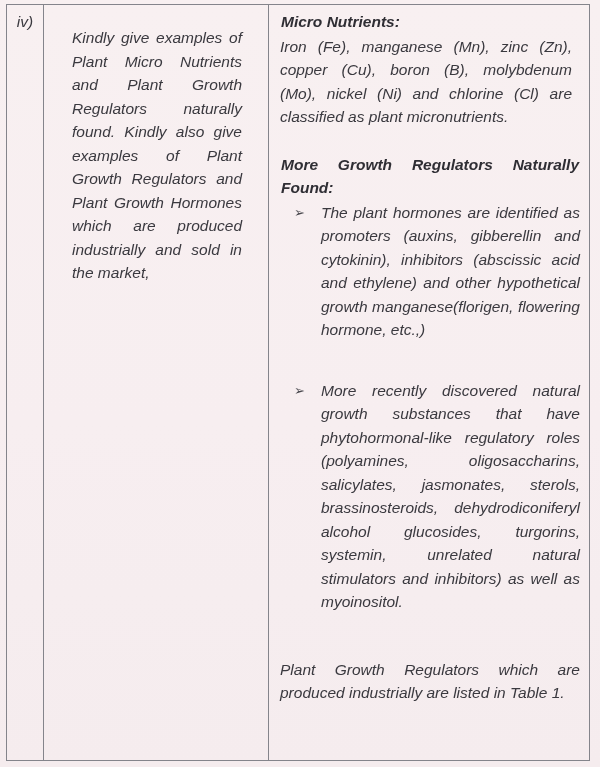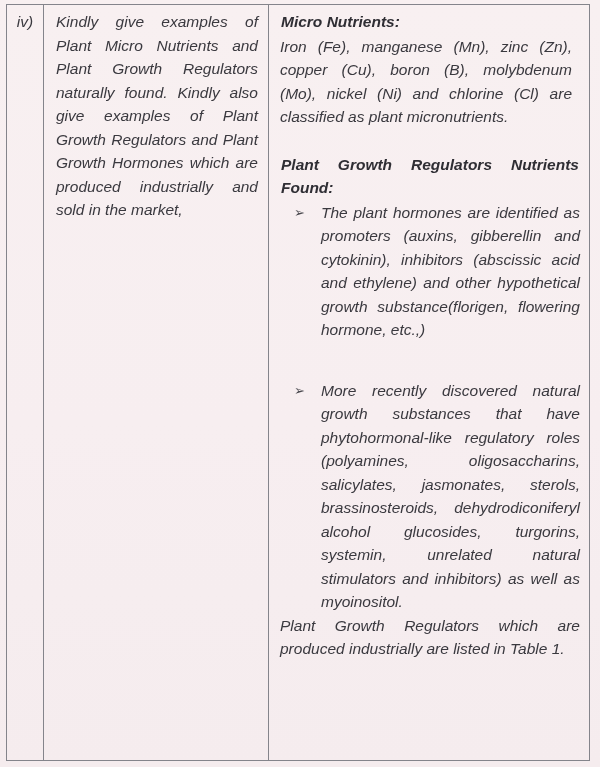--- a/index.html
+++ b/index.html
@@ -51,21 +51,21 @@
   .col-answer {
     flex: 1 1 auto;
     padding: 4px 9px 0 11px;
     overflow: hidden;
   }
   .justified {
     text-align: justify;
     text-align-last: left;
   }
   p { margin: 0; }
-  .question-text { margin: 0; }
+  .question-text { margin: 16px; }
   .heading {
     font-weight: bold;
     font-style: italic;
     font-size: 15.5px;
     line-height: 23.5px;
     margin: 1px;
     color: #2f2e34;
   }
   .micro-text { margin: 0 8px 24px 0; }
   .bullet-list {
@@ -82,21 +82,21 @@
   .bullet-marker {
     flex: 0 0 27px;
     font-style: normal;
     font-size: 13px;
     line-height: 23.5px;
     color: #47464c;
   }
   .bullet-text {
     flex: 1 1 auto;
   }
-  .closing-text { }
+  .closing-text { margin-top: 44px; }
 </style>
 </head>
 <body>
 
 <div class="page">
   <div class="doc-table">
 
     <div class="cell col-index">
       <span>iv)</span>
     </div>
@@ -104,26 +104,26 @@
     <div class="cell col-question">
       <p class="question-text justified">Kindly give examples of Plant Micro Nutrients and Plant Growth Regulators naturally found. Kindly also give examples of Plant Growth Regulators and Plant Growth Hormones which are produced industrially and sold in the market,</p>
     </div>
 
     <div class="cell col-answer">
 
       <p class="heading">Micro Nutrients:</p>
 
       <p class="micro-text justified">Iron (Fe), manganese (Mn), zinc (Zn), copper (Cu), boron (B), molybdenum (Mo), nickel (Ni) and chlorine (Cl) are classified as plant micronutrients.</p>
 
-      <p class="heading justified">Plant Growth Regulators Nutrients Found:</p>
+      <p class="heading justified">More Growth Regulators Naturally Found:</p>
 
       <ul class="bullet-list">
         <li class="bullet-item">
           <span class="bullet-marker">➢</span>
-          <span class="bullet-text justified">The plant hormones are identified as promoters (auxins, gibberellin and cytokinin), inhibitors (abscissic acid and ethylene) and other hypothetical growth substance(florigen, flowering hormone, etc.,)</span>
+          <span class="bullet-text justified">The plant hormones are identified as promoters (auxins, gibberellin and cytokinin), inhibitors (abscissic acid and ethylene) and other hypothetical growth manganese(florigen, flowering hormone, etc.,)</span>
         </li>
         <li class="bullet-item">
           <span class="bullet-marker">➢</span>
           <span class="bullet-text justified">More recently discovered natural growth substances that have phytohormonal-like regulatory roles (polyamines, oligosaccharins, salicylates, jasmonates, sterols, brassinosteroids, dehydrodiconiferyl alcohol glucosides, turgorins, systemin, unrelated natural stimulators and inhibitors) as well as myoinositol.</span>
         </li>
       </ul>
 
       <p class="closing-text justified">Plant Growth Regulators which are produced industrially are listed in Table 1.</p>
 
     </div>

